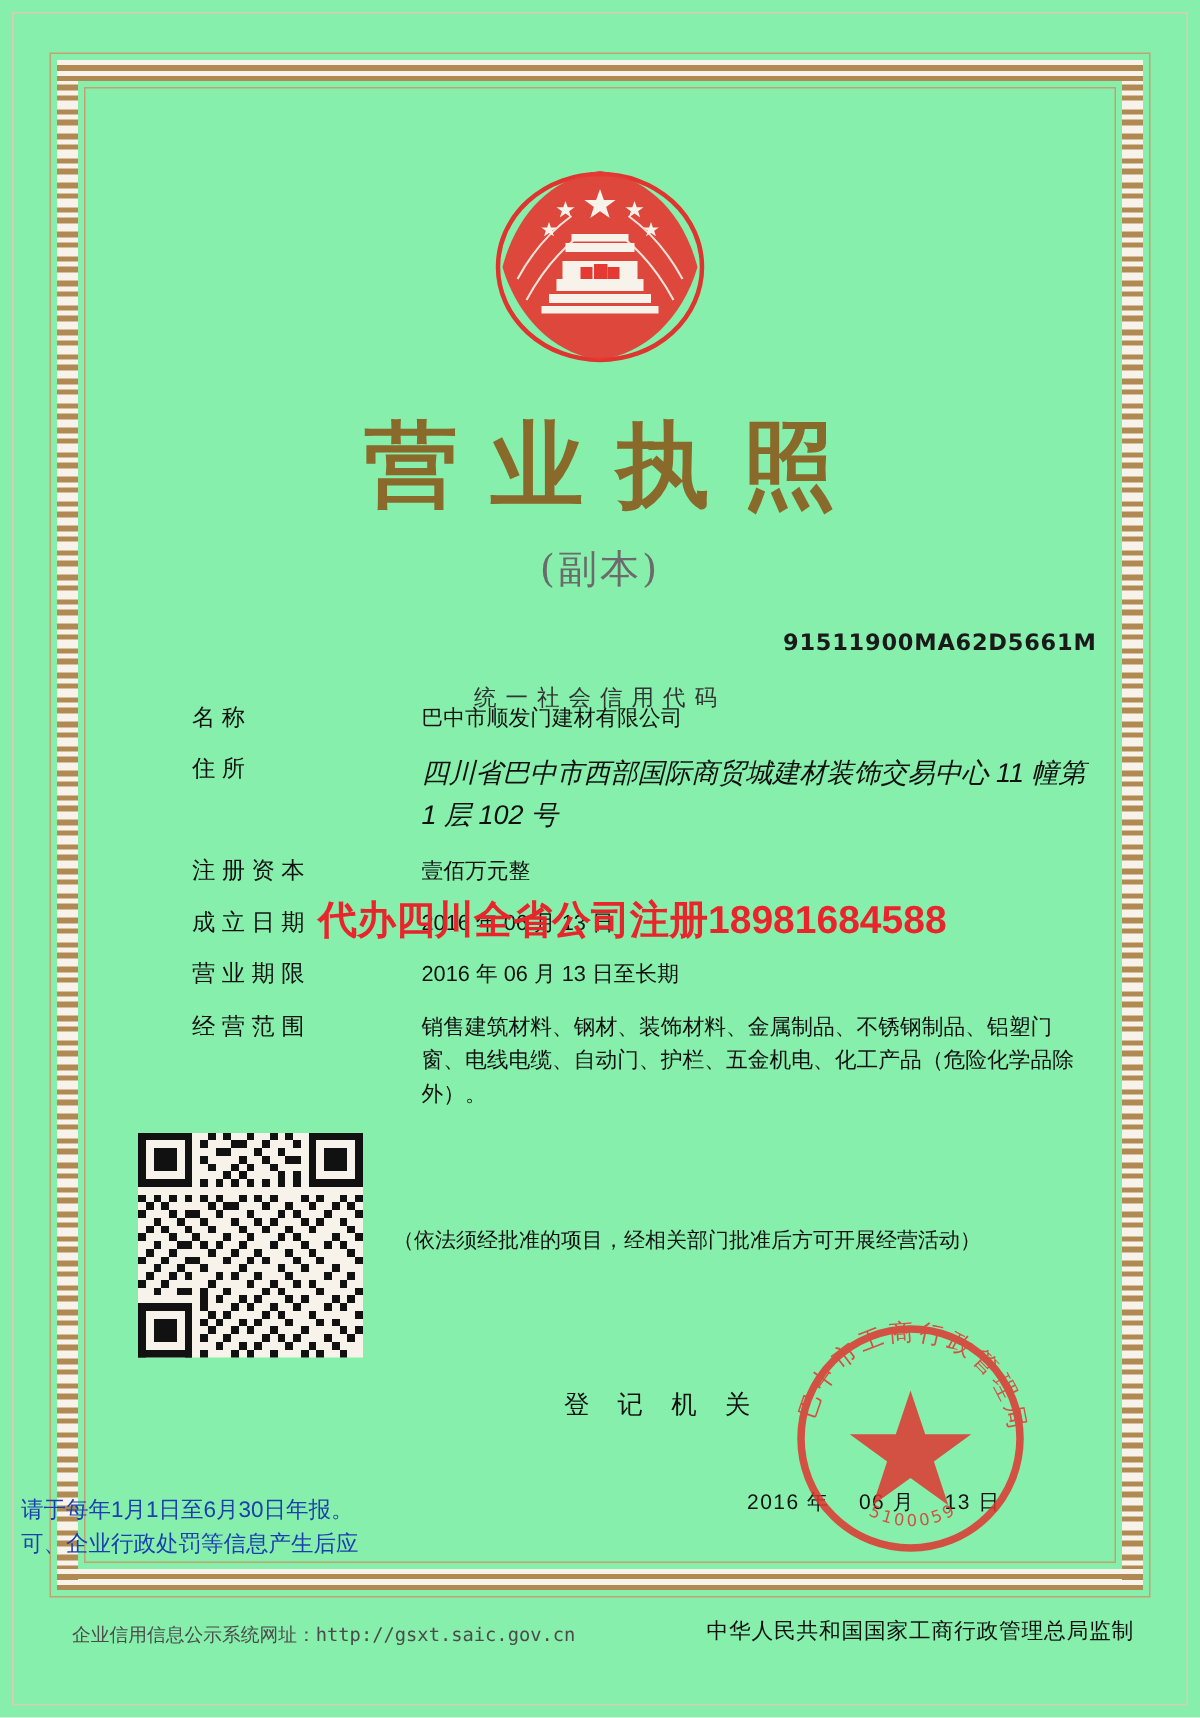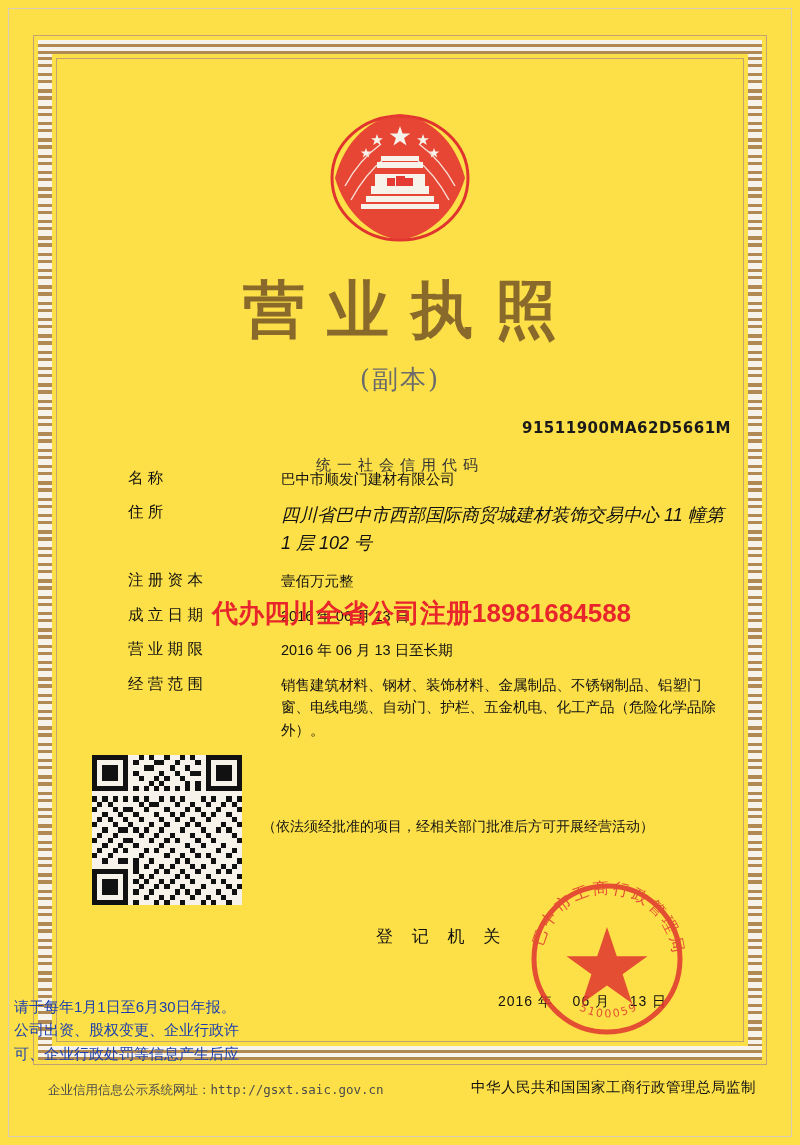--- a/index.html
+++ b/index.html
@@ -7,21 +7,21 @@
     padding: 0;
     background: #ffffff;
   }
   body {
     font-family: "Liberation Sans", sans-serif;
   }
   .page {
     position: relative;
     width: 800px;
     height: 1145px;
-    background: #fde047;
+    background: #86efac;
     overflow: hidden;
   }
   
   .outer-frame {
     position: absolute;
     left: 8px; top: 8px; right: 8px; bottom: 8px;
     border: 1px solid #d8cdb6;
     box-sizing: border-box;
   }
   
@@ -608,21 +608,20 @@
         </text>
         <text font-family="'DejaVu Sans', sans-serif" font-size="11" fill="#e0352f" letter-spacing="2">
           <textPath href="#sealArcBottom" startOffset="32%">5100059</textPath>
         </text>
       </g>
     </svg>
   </div>
 
   <div class="bl-note">
     <div class="line">请于每年1月1日至6月30日年报。</div>
-    <div class="line">公司出资、股权变更、企业行政许</div>
     <div class="line">可、企业行政处罚等信息产生后应</div>
   </div>
 
   <div class="gsxt">
     <span class="cn">企业信用信息公示系统网址：</span><span>http://gsxt.saic.gov.cn</span>
   </div>
 
   <div class="footer-right">中华人民共和国国家工商行政管理总局监制</div>
 
 </div>

